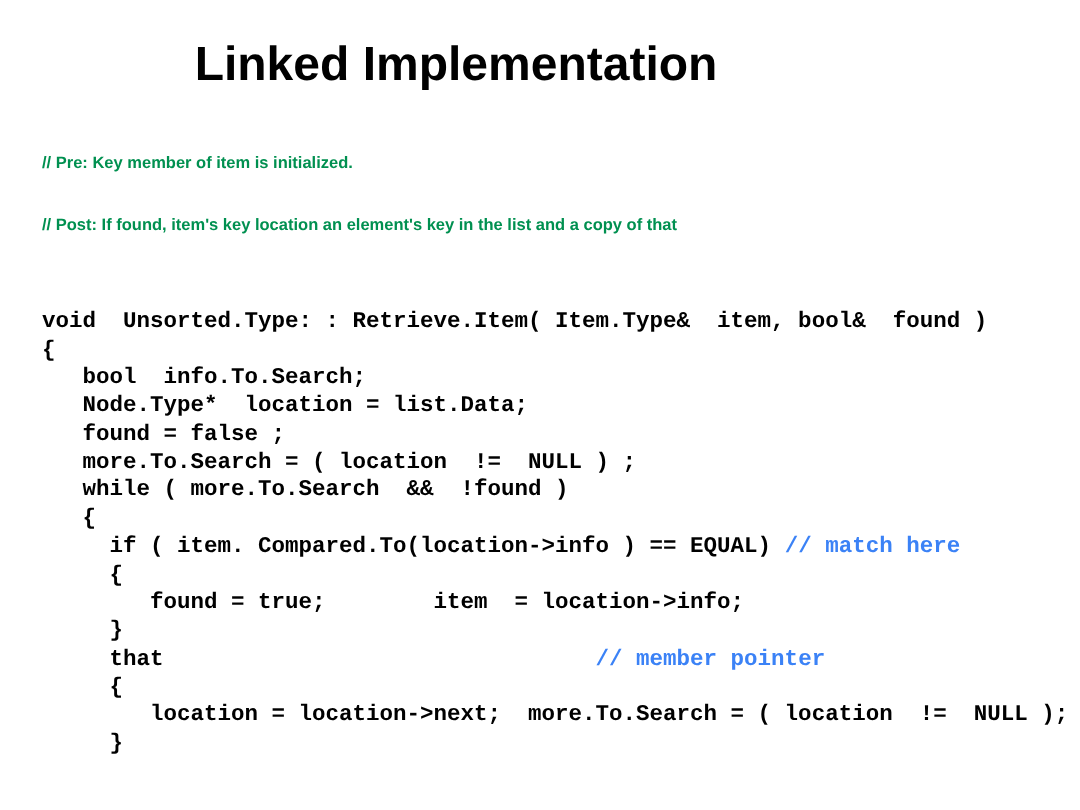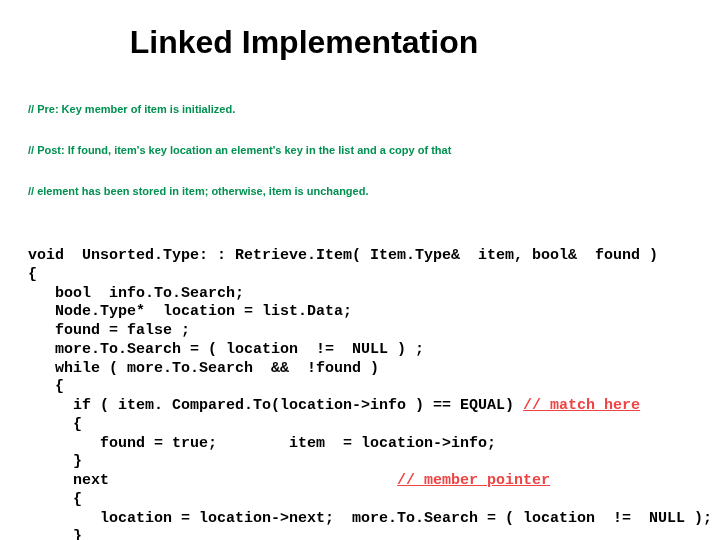--- a/index.html
+++ b/index.html
@@ -33,49 +33,48 @@
     white-space: pre;
   }
   .code {
     font-family: "Courier New", Courier, monospace;
     font-weight: 700;
     font-size: 15px;
     line-height: 1.25;
     white-space: pre;
     margin-top: 2px;
   }
-  .code .cmt { color: #ef4444; text-decoration: underline; }
+  .code .cmt { color: #3b82f6; }
 </style>
 </head>
 <body>
 
 <div class="slide">
 
   <div class="title">Linked Implementation</div>
 
   <div class="comments">
     <div>// Pre: Key member of item is initialized.</div>
     <div>// Post: If found, item's key location an element's key in the list and a copy of that</div>
-    <div>// element has been stored in item; otherwise, item is unchanged.</div>
   </div>
 
   <div class="code">
 <span>void  Unsorted.Type: : Retrieve.Item( Item.Type&amp;  item, bool&amp;  found )</span>
 <span>{</span>
 <span>   bool  info.To.Search;</span>
 <span>   Node.Type*  location = list.Data;</span>
 <span>   found = false ;</span>
 <span>   more.To.Search = ( location  !=  NULL ) ;</span>
 <span>   while ( more.To.Search  &amp;&amp;  !found )</span>
 <span>   {</span>
 <span>     if ( item. Compared.To(location-&gt;info ) == EQUAL) </span><span class="cmt">// match here</span>
 <span>     {</span>
 <span>        found = true;        item  = location-&gt;info;</span>
 <span>     }</span>
-<span>     next                                </span><span class="cmt">// member pointer</span>
+<span>     that                                </span><span class="cmt">// member pointer</span>
 <span>     {</span>
 <span>        location = location-&gt;next;  more.To.Search = ( location  !=  NULL );</span>
 <span>     }</span>
 
 
   </div>
 
 </div>
 
 </body></html>

